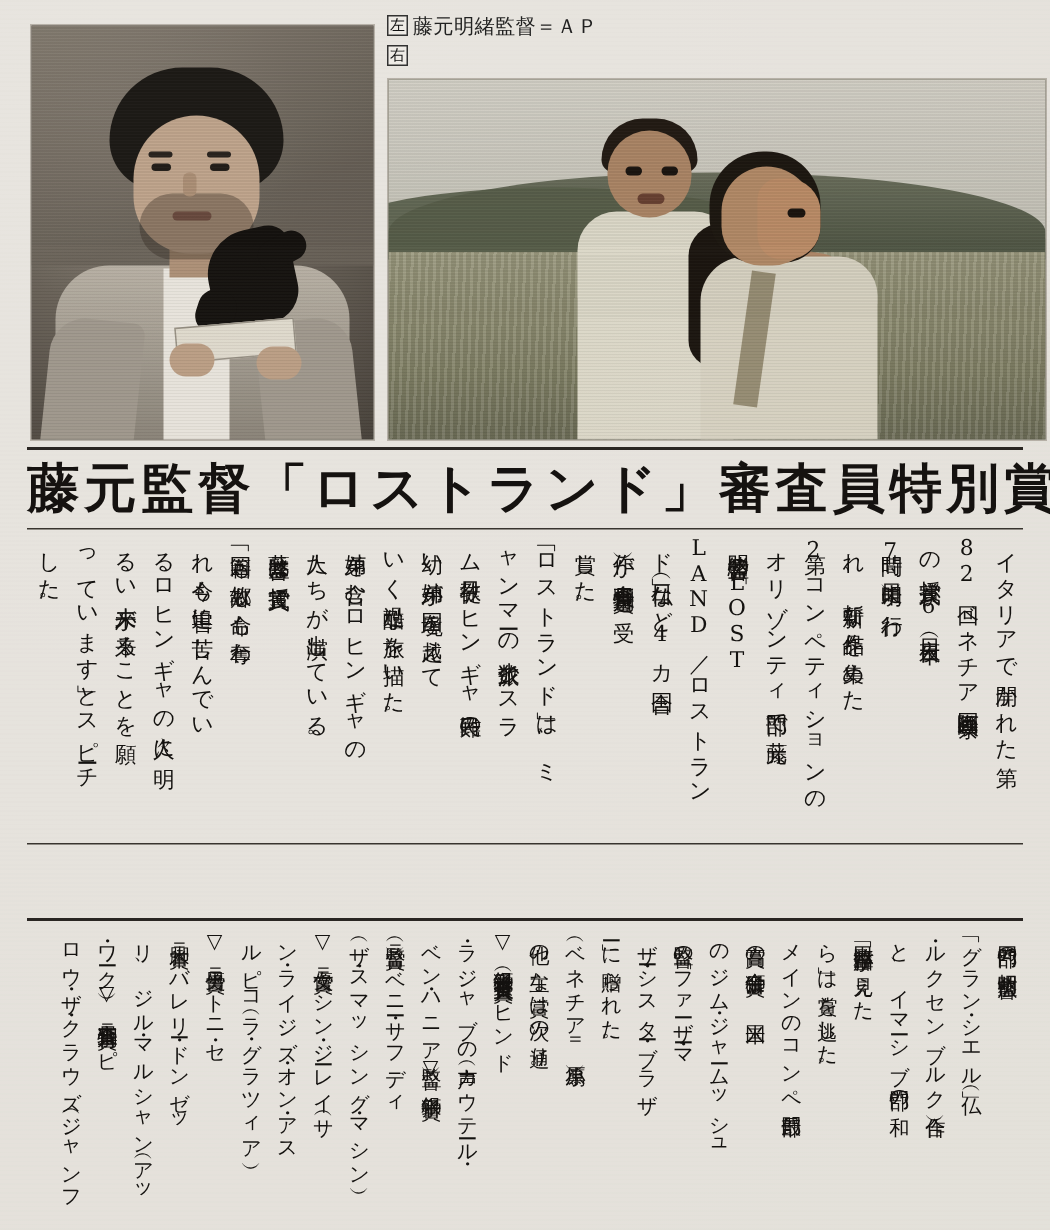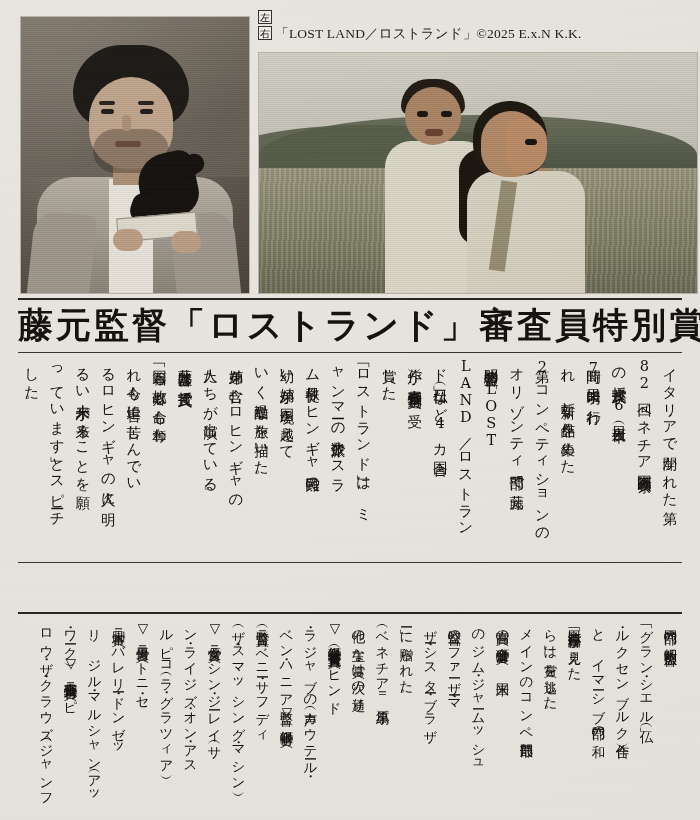--- a/index.html
+++ b/index.html
@@ -251,24 +251,24 @@
   }
 </style>
 </head>
 <body>
 
 <div class="sheet">
 
   <div class="credit">
     <div class="credit-row">
       <span class="credit-mark">左</span>
+      <span class="credit-text">藤元明緒監督＝ＡＰ</span>
     </div>
     <div class="credit-row">
       <span class="credit-mark">右</span>
-      <span class="credit-text">「LOST LAND／ロストランド」©2025 E.x.N K.K.</span>
     </div>
   </div>
 
   <div class="photo-left">
     <div class="ph-inner">
       <div class="lp-bg"></div>
       <div class="lp-wall"></div>
       <div class="lp-body"></div>
       <div class="lp-arm-l"></div>
       <div class="lp-arm-r"></div>

